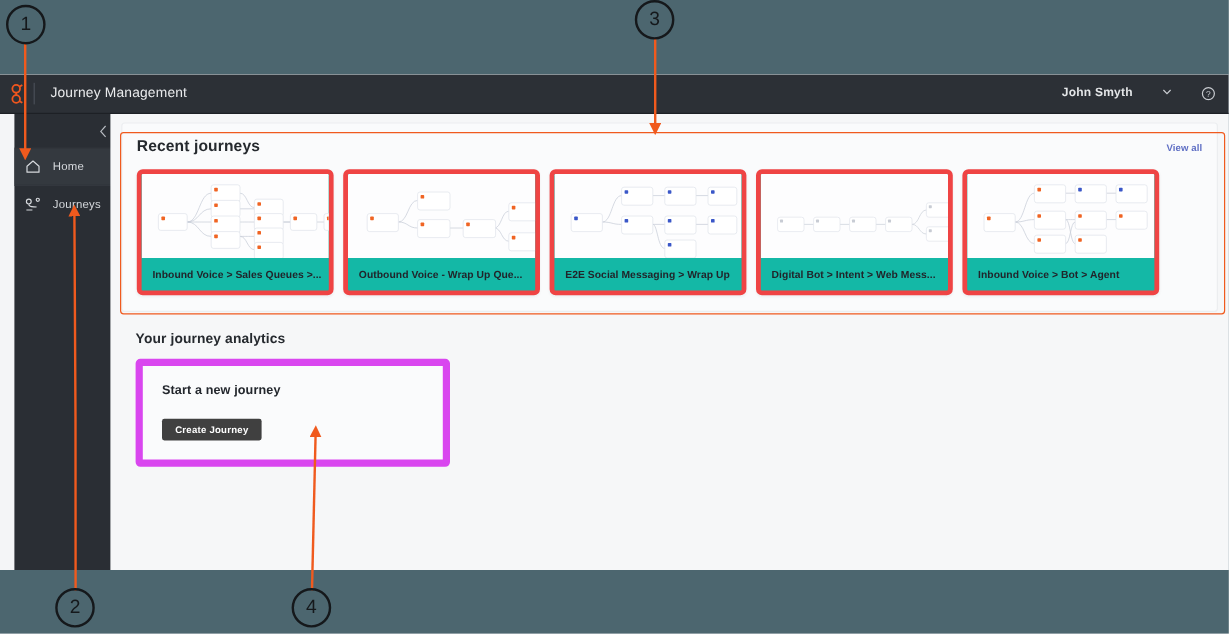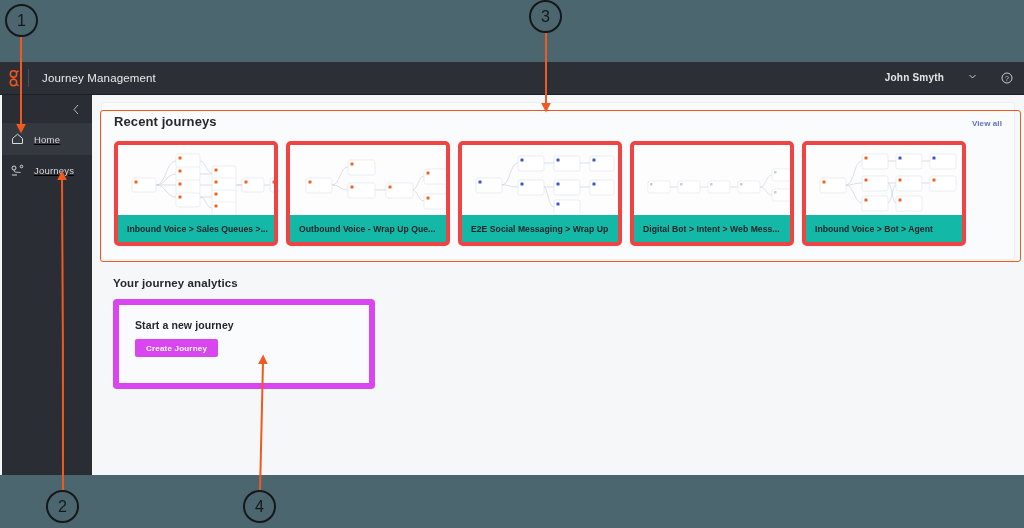--- a/index.html
+++ b/index.html
@@ -42,24 +42,23 @@
   }
   #topbar-right {
     margin-left: auto; display: flex; align-items: flex-start;
     gap: 24px; padding-right: 11px;
   }
   #user-name { color: #e4e6e8; font-size: 10px; font-weight: bold; letter-spacing: .2px; }
   .tb-icon { color: #c9ccd1; display: flex; align-items: center; }
 
   
   #sidebar {
-    position: absolute; left: 2px; top: 33px;
+    position: absolute; left: 12px; top: 33px;
     width: 92px; height: 380px;
     background: #2a2e34;
-    text-decoration: underline;
   }
   #collapse-row {
     height: 29px; display: flex; align-items: center;
     justify-content: flex-end; padding-right: 14px;
     border-bottom: 1px solid #33373e;
   }
   #collapse-row svg { display:block; }
   .nav-item {
     height: 30px; display: flex; align-items: center;
     padding-left: 9px; gap: 8px; cursor: pointer;
@@ -124,24 +123,24 @@
     width: 262px; height: 90px;
     background: #fafbfc;
     border: 6px solid #d946ef;
     border-radius: 4px;
     padding: 14px 16px;
   }
   #analytics-card-title {
     font-size: 10.5px; font-weight: bold; color: #23272d; letter-spacing: .1px;
   }
   #create-journey-btn {
-    margin-top: 8px;
+    margin-top: 18px;
     display: inline-flex; align-items: center; justify-content: center;
     height: 18px; padding: 0 11px;
-    background: #d946ef; border: none; border-radius: 2px;
+    background: #404040; border: none; border-radius: 2px;
     color: #ffffff; font-size: 8px; font-weight: bold;
     font-family: "Liberation Sans", sans-serif;
     letter-spacing: .2px; cursor: pointer;
   }
 
   
   #annotations {
     position: absolute; left: 0; top: 0;
     width: 1024px; height: 528px;
     pointer-events: none;

